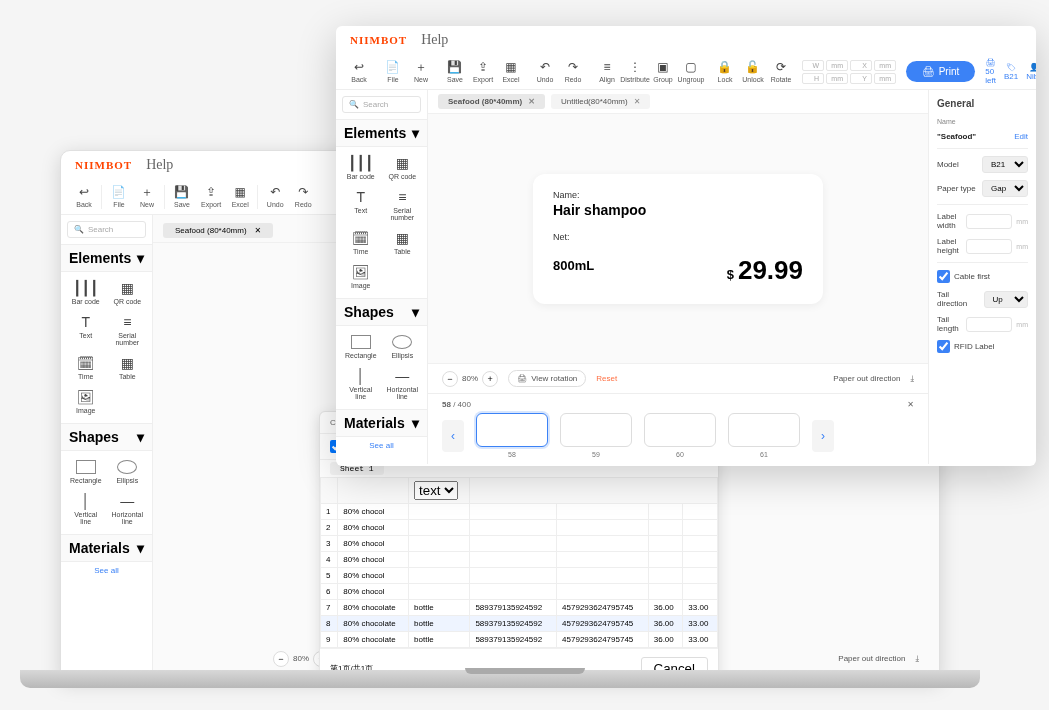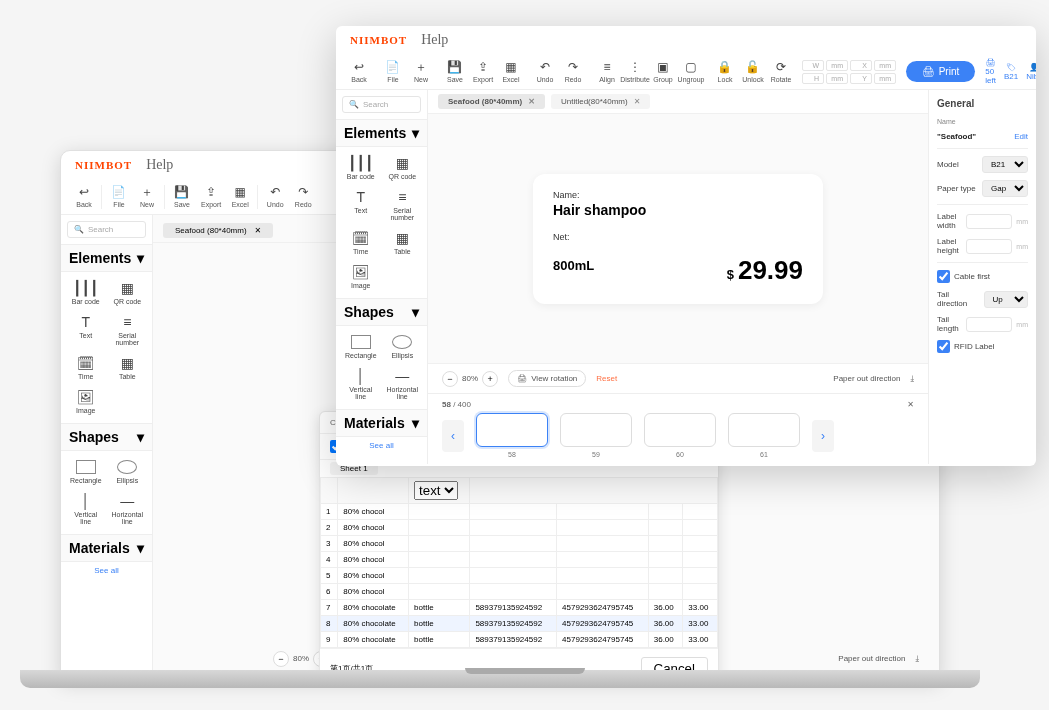--- a/index.html
+++ b/index.html
@@ -83,21 +83,21 @@
 .sel-row select, .sel-row input { border: 1px solid #e5e5e5; border-radius: 3px; font-size: 8px; padding: 2px 4px; width: 46px; }
 .sel-row .unit { color: #bbb; font-size: 7px; }
 .chk-row { display: flex; align-items: center; gap: 4px; }
 .chk-row input { accent-color: #3b82f6; }
 .props hr { border: none; border-top: 1px solid #eee; }
 
 
 .import-dialog { position: absolute; left: 258px; top: 260px; width: 400px; background: #fff; border: 1px solid #e5e5e5; border-radius: 6px; box-shadow: 0 4px 14px rgba(0,0,0,0.12); font-size: 8px; }
 .dlg-path { padding: 6px 10px; color: #666; border-bottom: 1px solid #f0f0f0; white-space: nowrap; overflow: hidden; }
 .dlg-opts { padding: 6px 10px; display: flex; align-items: center; gap: 6px; }
-.dlg-sheet-tab { padding: 4px 10px; border-top: 1px solid #f0f0f0; }
+.dlg-sheet-tab { padding: 4px 10px; border-top: 1px solid #f0f0f0; font-family: Liberation Mono, monospace; }
 .dlg-sheet-tab span { background: #f4f4f4; padding: 2px 10px; border-radius: 3px; font-size: 8px; }
 .dlg-table { width: 100%; border-collapse: collapse; font-size: 8px; }
 .dlg-table th, .dlg-table td { border: 1px solid #eee; padding: 3px 5px; text-align: left; white-space: nowrap; }
 .dlg-table th { background: #fafafa; font-weight: 600; }
 .dlg-table tr.sel { background: #eef4ff; }
 .dlg-table th input, .dlg-table td.rn input { margin-right: 3px; accent-color: #3b82f6; }
 .dlg-footer { display: flex; align-items: center; gap: 6px; padding: 8px 10px; border-top: 1px solid #f0f0f0; }
 .dlg-footer .spacer { flex: 1; }
 .dlg-footer .btn-cancel { border: 1px solid #ddd; background: #fff; padding: 3px 12px; border-radius: 3px; cursor: pointer; }
 

